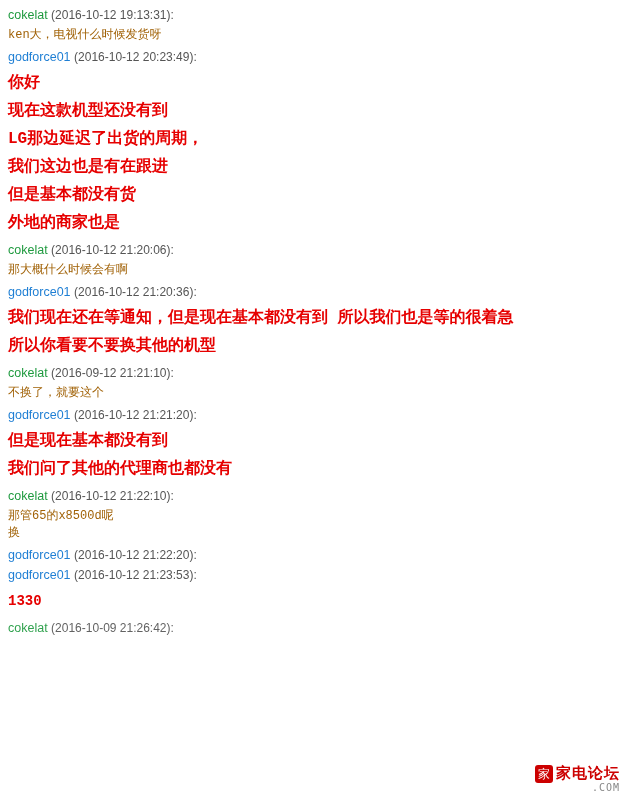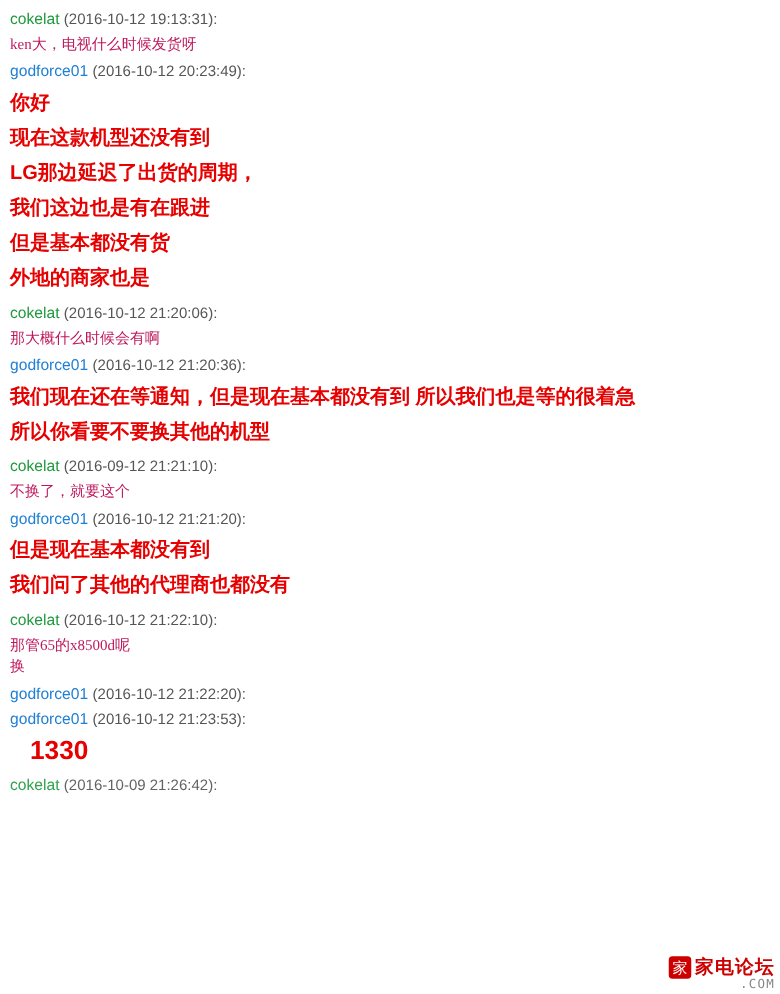--- a/index.html
+++ b/index.html
@@ -41,34 +41,33 @@
     color: #1f9a3f;
   }
   .body-text {
     margin: 2px 0 4px 0;
     white-space: pre-line;
   }
   
   .small {
     font-size: 12px;
     line-height: 17px;
-    color: #be185d;
-    font-family: Liberation Serif, serif;
+    color: #a16207;
+    font-family: Liberation Mono, monospace;
   }
   
   .big-red {
     font-size: 16px;
     line-height: 28px;
     color: #e60000;
     font-weight: bold;
-    font-family: Liberation Sans, sans-serif;
+    font-family: Liberation Mono, monospace;
   }
   .big-red.num {
-    font-size: 21px;
-    margin-left: 16px;
+    font-size: 14px;
   }
   
   .watermark {
     position: absolute;
     right: 4px;
     bottom: 2px;
     text-align: right;
     pointer-events: none;
   }
   .wm-row1 {

